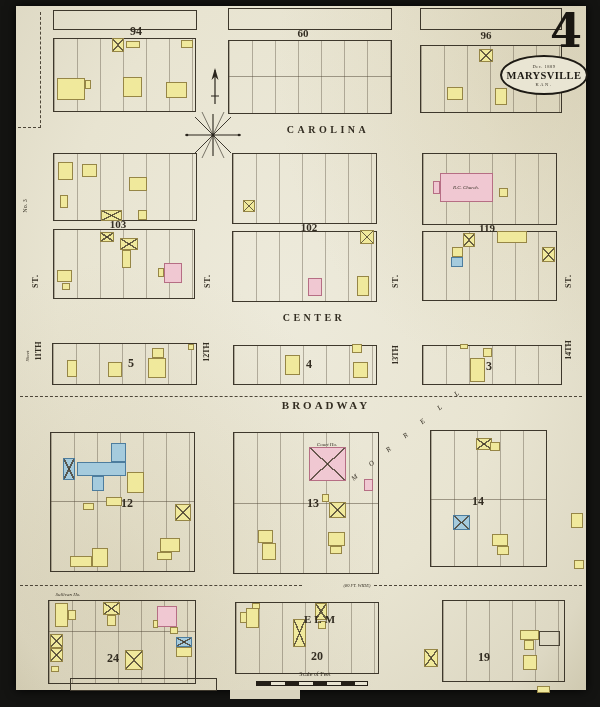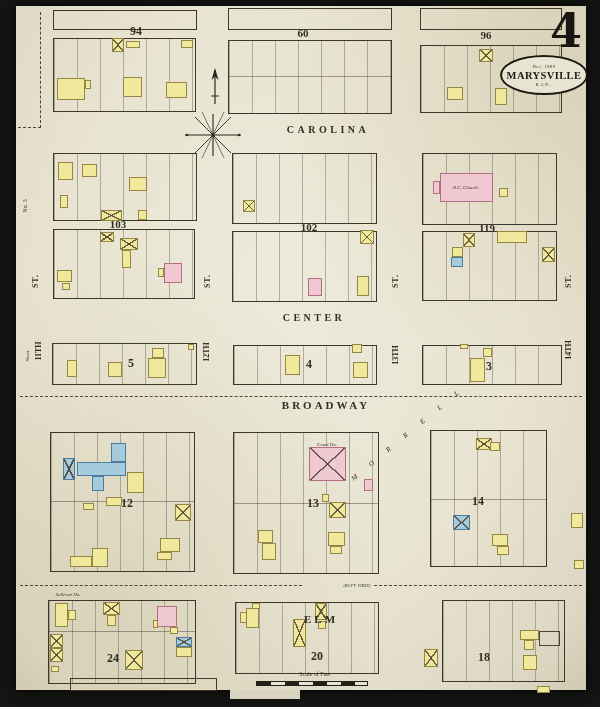--- a/index.html
+++ b/index.html
@@ -226,21 +226,21 @@
       <span class="map-label" style="left: 389px; top: 450px; font-size: 7px; font-weight: 400; font-style: italic; letter-spacing: 0px; transform: translate(-50%, -50%) rotate(-40deg);">R</span>
       <span class="map-label" style="left: 406px; top: 436px; font-size: 7px; font-weight: 400; font-style: italic; letter-spacing: 0px; transform: translate(-50%, -50%) rotate(-40deg);">R</span>
       <span class="map-label" style="left: 423px; top: 422px; font-size: 7px; font-weight: 400; font-style: italic; letter-spacing: 0px; transform: translate(-50%, -50%) rotate(-40deg);">E</span>
       <span class="map-label" style="left: 440px; top: 408px; font-size: 7px; font-weight: 400; font-style: italic; letter-spacing: 0px; transform: translate(-50%, -50%) rotate(-40deg);">L</span>
       <span class="map-label" style="left: 457px; top: 394px; font-size: 7px; font-weight: 400; font-style: italic; letter-spacing: 0px; transform: translate(-50%, -50%) rotate(-40deg);">L</span>
       <span class="map-label" style="left: 321px; top: 585px; font-size: 11px; font-weight: 700; font-style: normal; letter-spacing: 3px; transform: translate(-50%, -50%); margin-top: 34px;">ELM</span>
       <span class="map-label" style="left: 357px; top: 586px; font-size: 4.5px; font-weight: 400; font-style: italic; letter-spacing: 0px; transform: translate(-50%, -50%);">(80 FT. WIDE)</span>
       <span class="map-label" style="left: 68px; top: 594px; font-size: 5px; font-weight: 400; font-style: italic; letter-spacing: 0px; transform: translate(-50%, -50%);">Sullivan Ho.</span>
       <span class="map-label" style="left: 113px; top: 658px; font-size: 12px; font-weight: 700; font-style: normal; letter-spacing: 0px; transform: translate(-50%, -50%);">24</span>
       <span class="map-label" style="left: 317px; top: 656px; font-size: 12px; font-weight: 700; font-style: normal; letter-spacing: 0px; transform: translate(-50%, -50%);">20</span>
-      <span class="map-label" style="left: 484px; top: 657px; font-size: 12px; font-weight: 700; font-style: normal; letter-spacing: 0px; transform: translate(-50%, -50%);">18</span>
+      <span class="map-label" style="left: 484px; top: 657px; font-size: 12px; font-weight: 700; font-style: normal; letter-spacing: 0px; transform: translate(-50%, -50%);">19</span>
       <span class="map-label" style="left: 315px; top: 674px; font-size: 6px; font-weight: 400; font-style: normal; letter-spacing: 0px; transform: translate(-50%, -50%);">Scale of Feet</span>
     </div>
 
   <svg class="svg-icon" style="left:205px;top:66px;" width="20" height="42" viewBox="0 0 20 42">
     <line x1="10" y1="4" x2="10" y2="38" stroke="#2a251d" stroke-width="1.2"></line>
     <polygon points="10,2 6.5,14 10,10.5 13.5,14" fill="#2a251d"></polygon>
     <line x1="6" y1="30" x2="14" y2="30" stroke="#2a251d" stroke-width="1"></line>
   </svg>
 
   <svg class="svg-icon" style="left:185px;top:107px;" width="56" height="56" viewBox="0 0 56 56">

